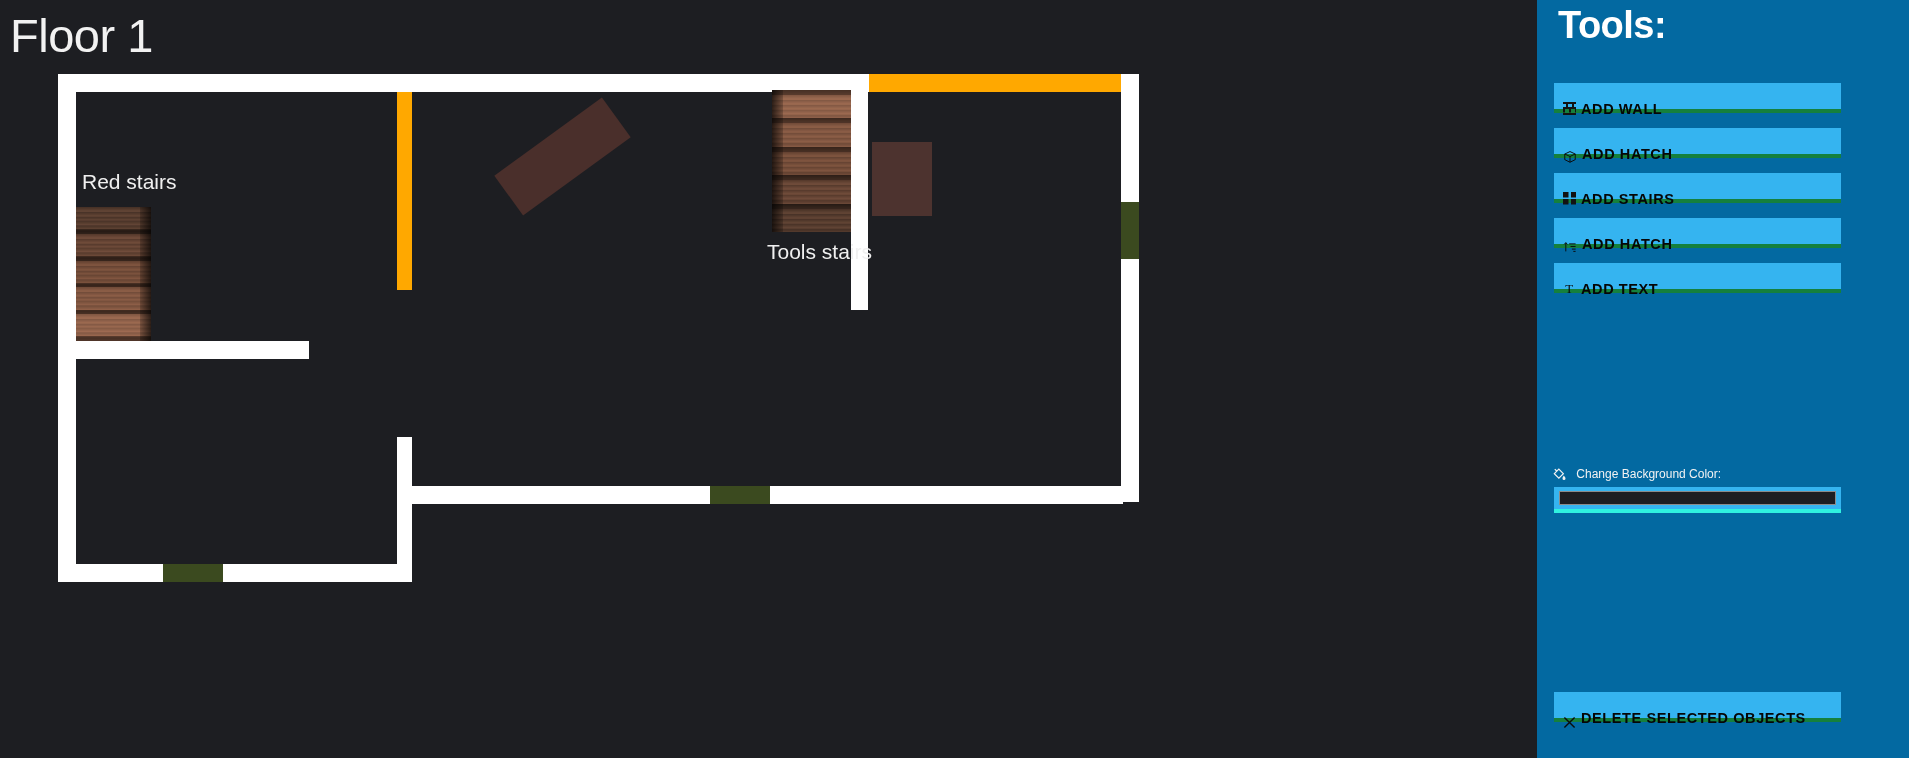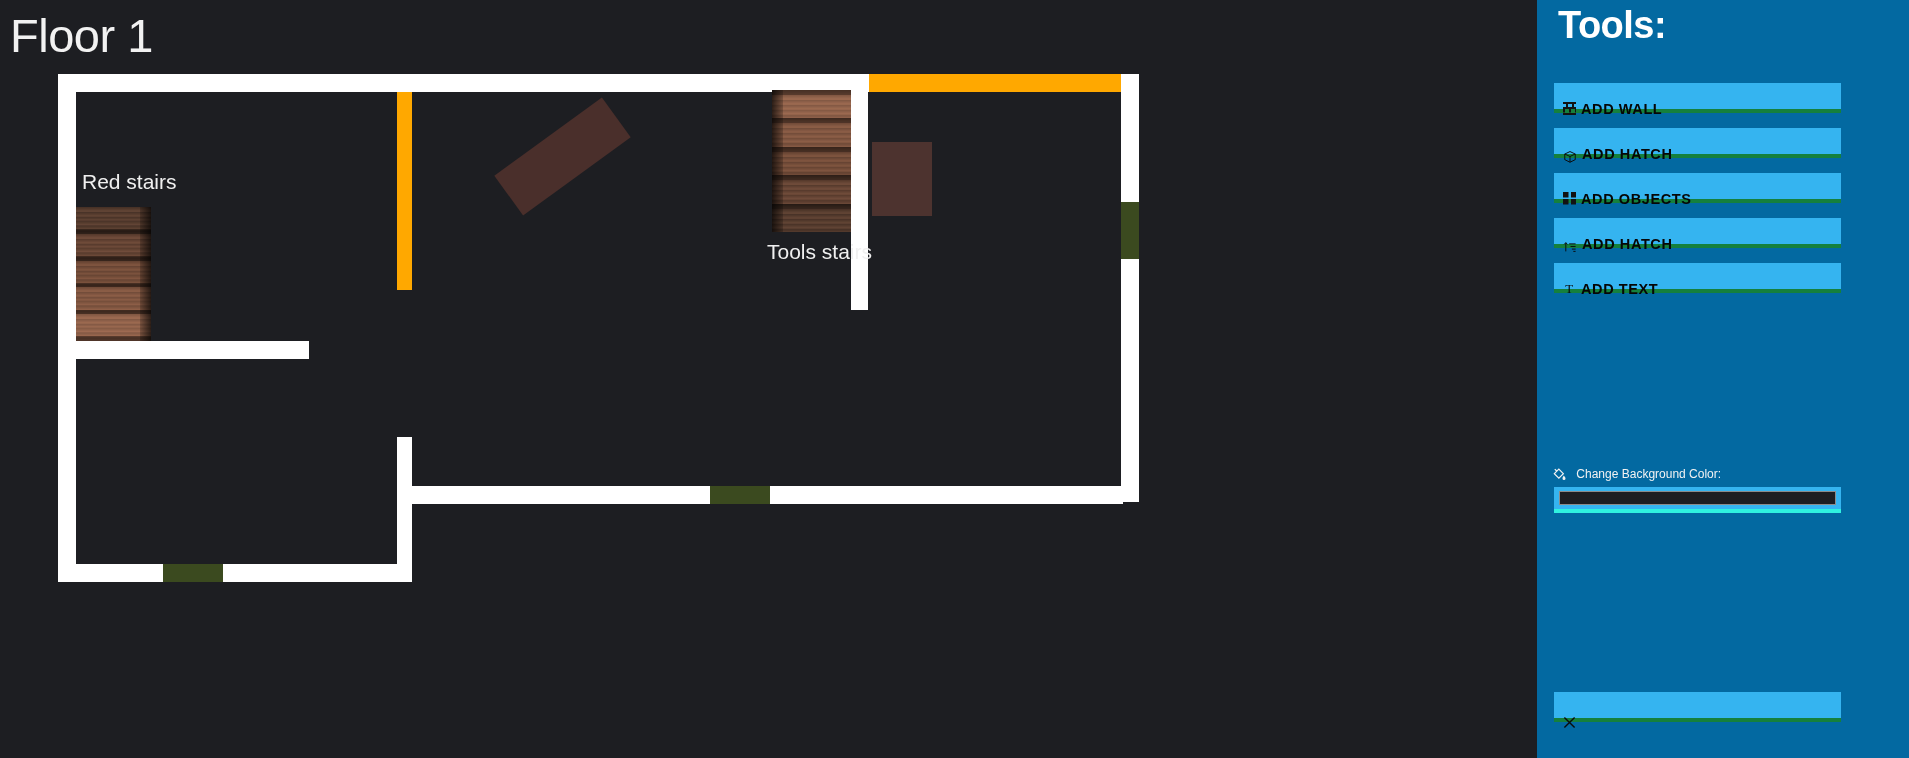--- a/index.html
+++ b/index.html
@@ -315,21 +315,21 @@
 
     <div id="tools-title">Tools:</div>
 
     <div id="tool-list">
         <button class="tool-btn"><span class="ico ico-brick"></span><span class="txt">ADD WALL</span></button>
         <button class="tool-btn"><span class="ico ico-cube"><svg width="14" height="14" viewBox="0 0 16 16" fill="none" stroke="#0b0b0b" stroke-width="1.1">
               <path d="M8 1.8 L14 4.6 L14 11 L8 14 L2 11 L2 4.6 Z"></path>
               <path d="M2 4.6 L8 7.4 L14 4.6"></path>
               <path d="M8 7.4 L8 14"></path>
             </svg></span><span class="txt">ADD HATCH</span></button>
-        <button class="tool-btn"><span class="ico ico-window"></span><span class="txt">ADD OBJECTS</span></button>
+        <button class="tool-btn"><span class="ico ico-window"></span><span class="txt">ADD STAIRS</span></button>
         <button class="tool-btn"><span class="ico ico-stairs"><svg width="14" height="14" viewBox="0 0 16 16" stroke="#0b0b0b" stroke-width="1.1" fill="none">
               <path d="M3.2 13 L3.2 3.2 M1.4 5 L3.2 3 L5 5"></path>
               <path d="M7 4.4 L14.4 4.4 M8.6 7.4 L14.4 7.4 M10.2 10.4 L14.4 10.4 M11.8 13 L14.4 13" stroke-width="1.1"></path>
             </svg></span><span class="txt">ADD HATCH</span></button>
         <button class="tool-btn"><span class="ico ico-text">T</span><span class="txt">ADD TEXT</span></button>
       </div>
 
     <div id="bg-color-row">
       <span class="ico ico-bucket">
         <svg width="15" height="15" viewBox="0 0 16 16" fill="none">
@@ -344,18 +344,18 @@
     <div id="bg-color-field">
       <div id="bg-color-swatch"></div>
     </div>
 
     <div id="delete-btn-wrap">
       <button class="tool-btn">
         <span class="ico ico-x">
           <svg width="13" height="13" viewBox="0 0 14 14">
             <path d="M1.5 1.5 L12.5 12.5 M12.5 1.5 L1.5 12.5" stroke="#0b0b0b" stroke-width="1.5"></path>
           </svg>
-        </span>
+        </span><span class="txt">DELETE SELECTED OBJECTS</span>
       </button>
     </div>
 
   </div>
 </div>
 
 </body></html>

